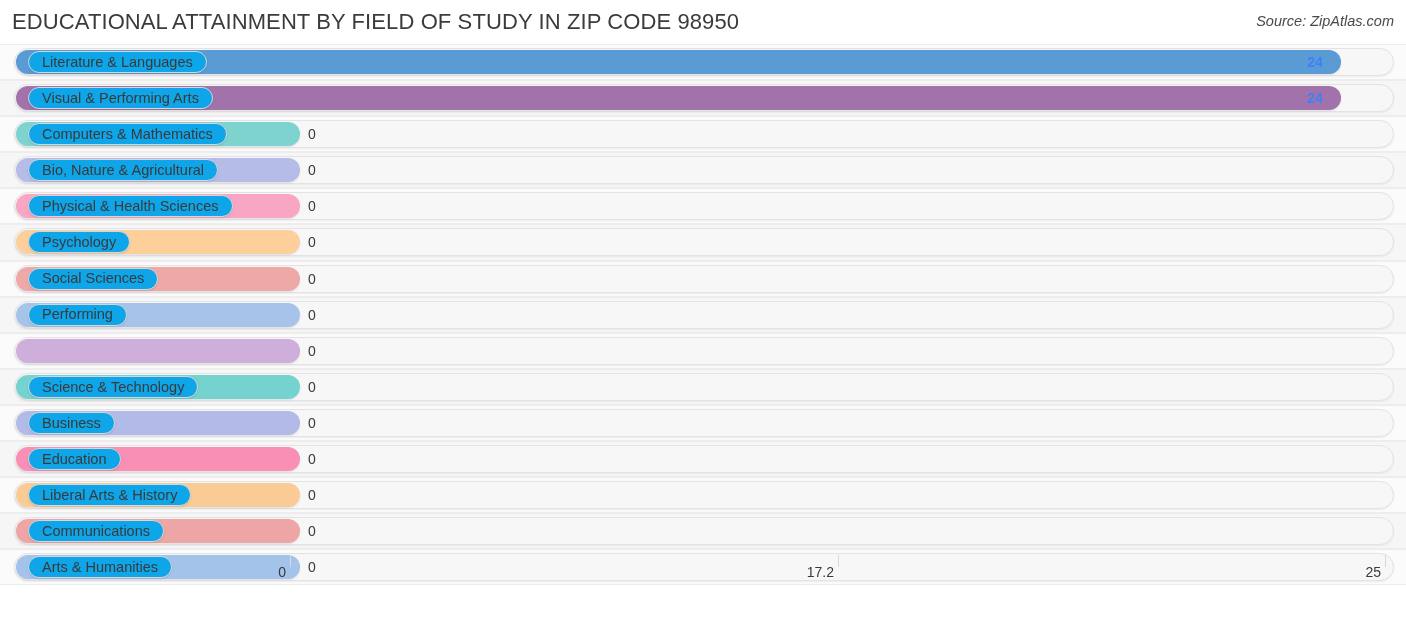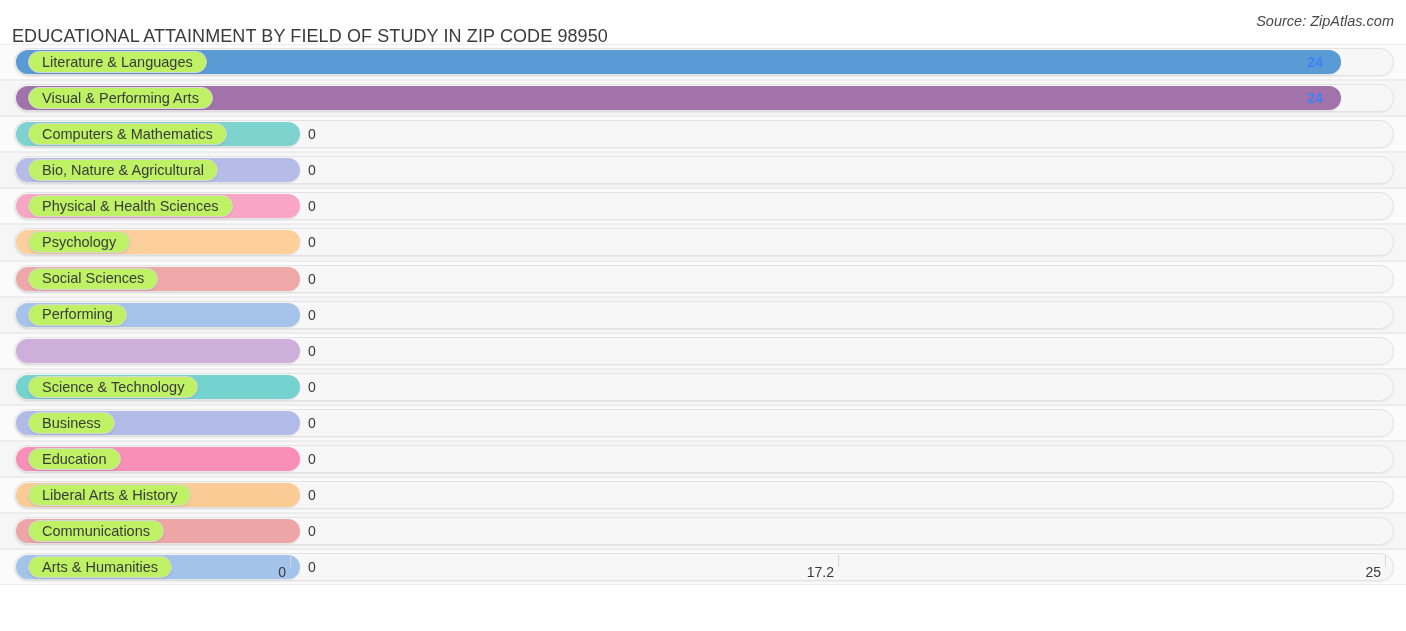--- a/index.html
+++ b/index.html
@@ -19,25 +19,24 @@
   .header {
     position: absolute;
     top: 0; left: 0;
     width: 1406px;
     height: 44px;
   }
   .chart-title {
     position: absolute;
     left: 12px;
     top: 9px;
-    font-size: 18px;
+    font-size: 22px;
     color: #3b3b3b;
     letter-spacing: 0.1px;
     white-space: nowrap;
-    margin-top: 17px;
   }
   .source-note {
     position: absolute;
     right: 12px;
     top: 13px;
     font-size: 14.5px;
     font-style: italic;
     color: #4a4a4a;
     white-space: nowrap;
   }
@@ -114,21 +113,21 @@
     box-shadow: 0 1px 2px rgba(0,0,0,0.10);
   }
 
   
   .label-pill {
     position: absolute;
     left: 28px;
     top: 7px;
     height: 22px;
     border-radius: 11px;
-    background: #bef264;
+    background: #0ea5e9;
     border: 1px solid #d6d6d8;
     box-sizing: border-box;
     display: flex;
     align-items: center;
     padding: 0 13px;
     box-shadow: 0 1px 2px rgba(0,0,0,0.10);
     white-space: nowrap;
   }
   .label-pill span {
     font-size: 14.5px;

